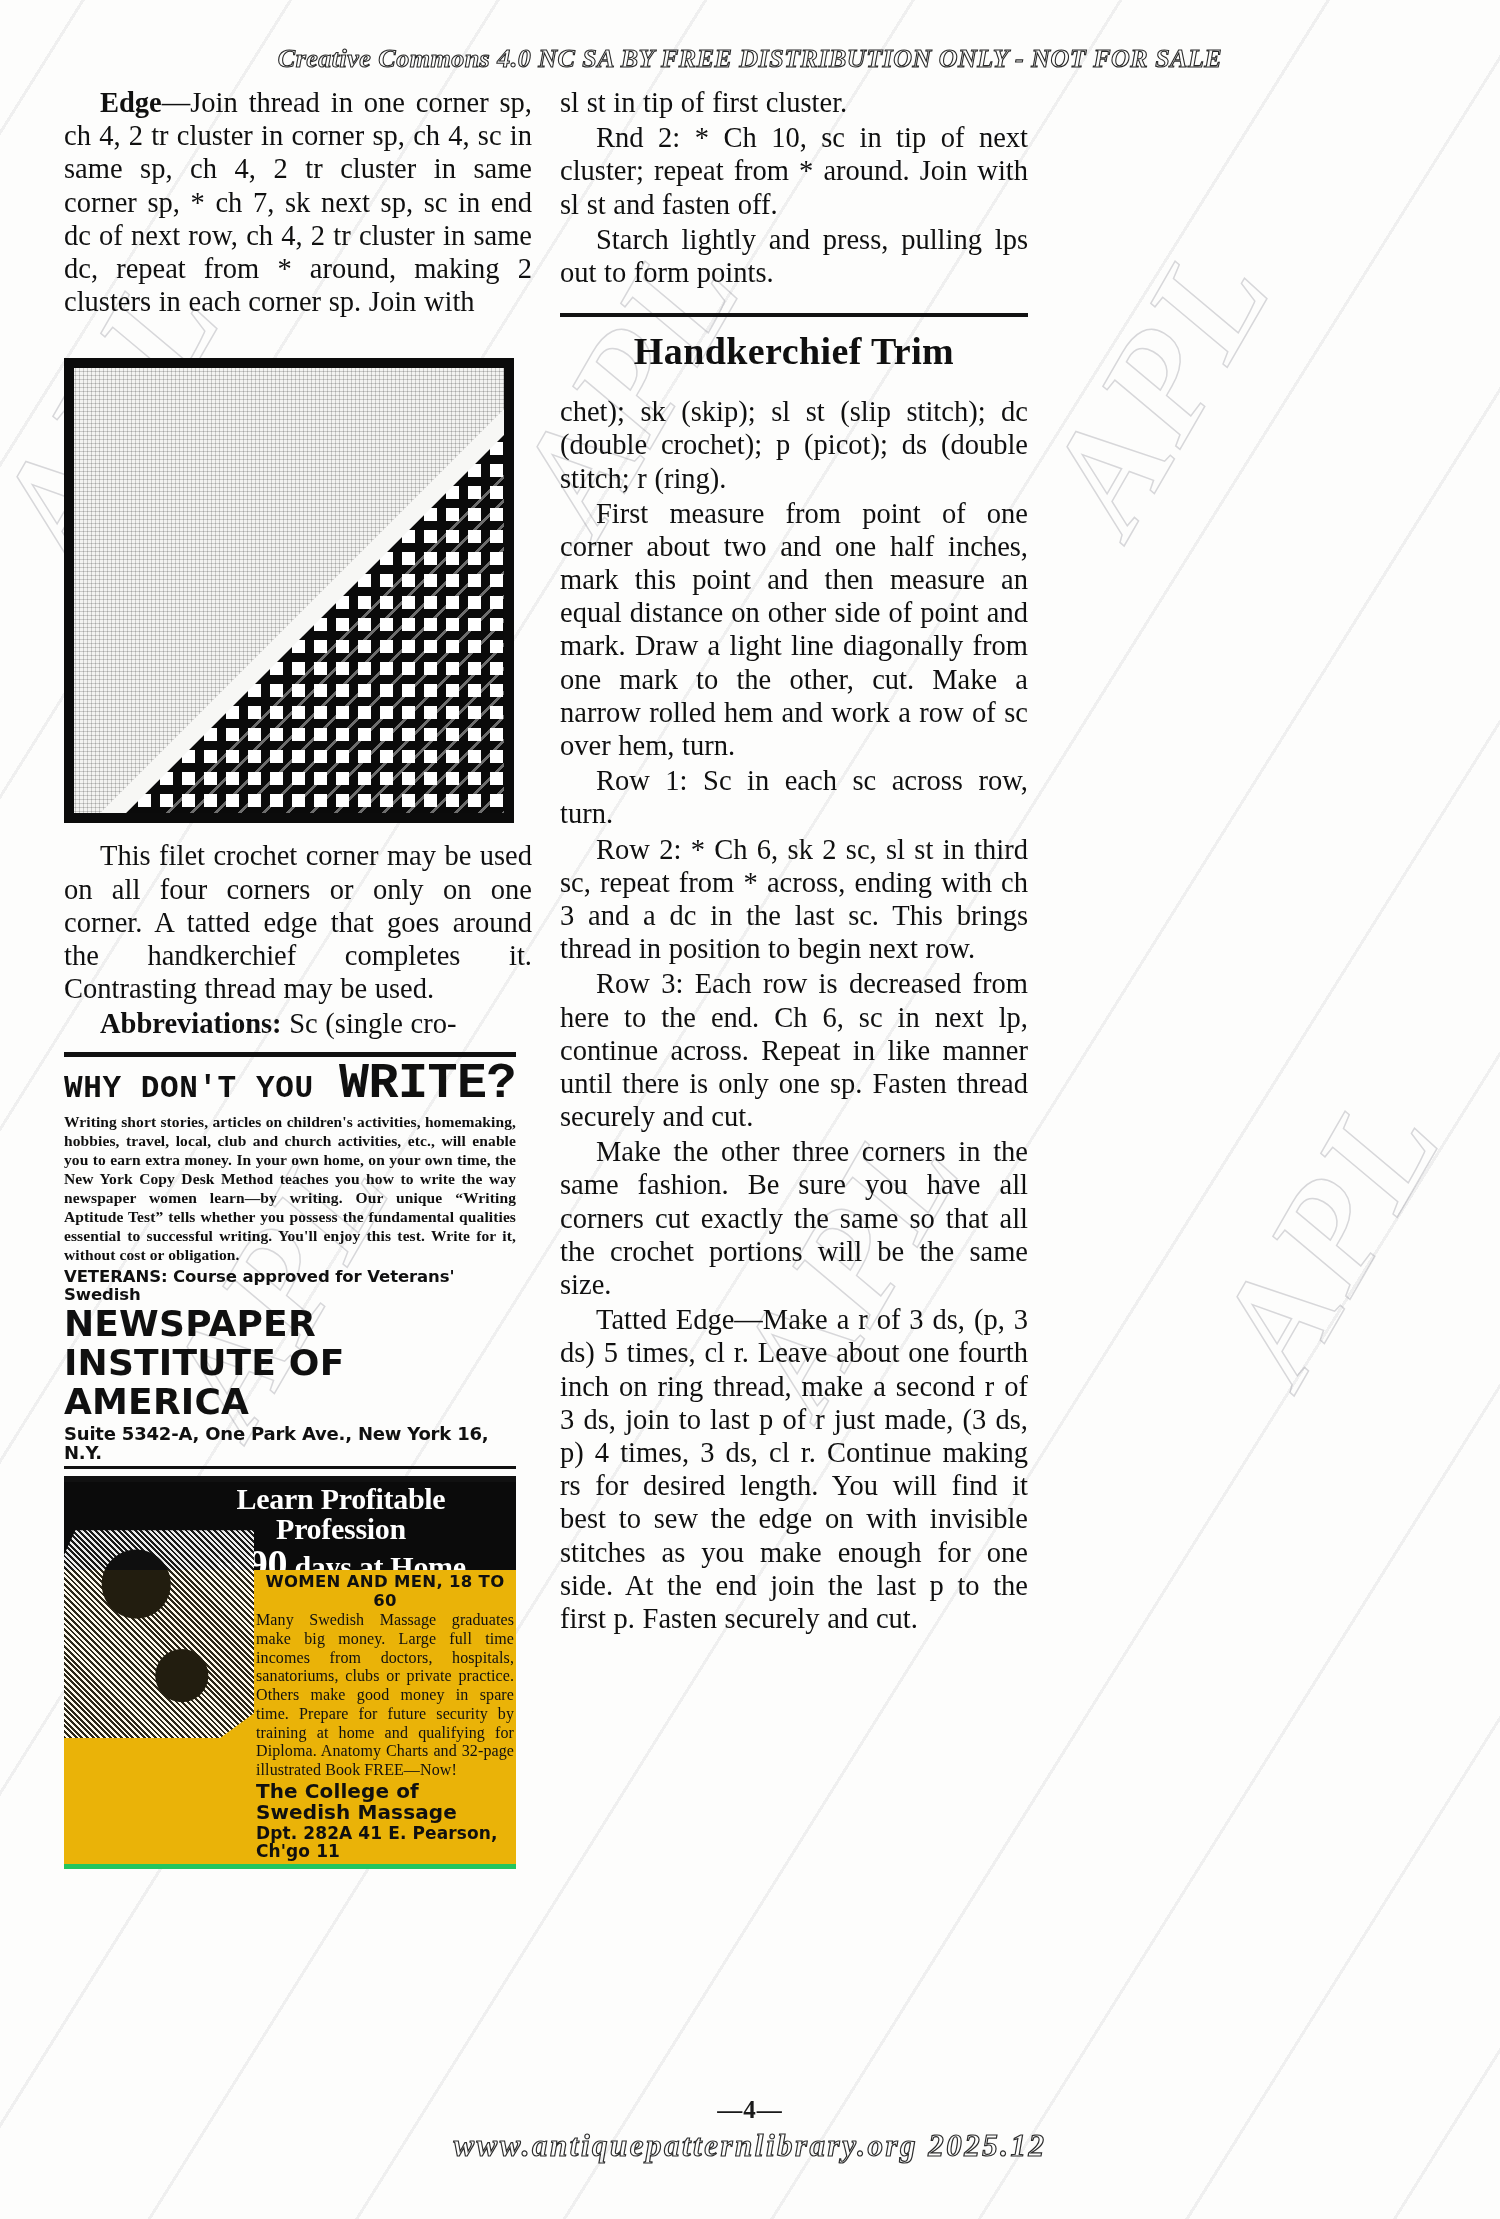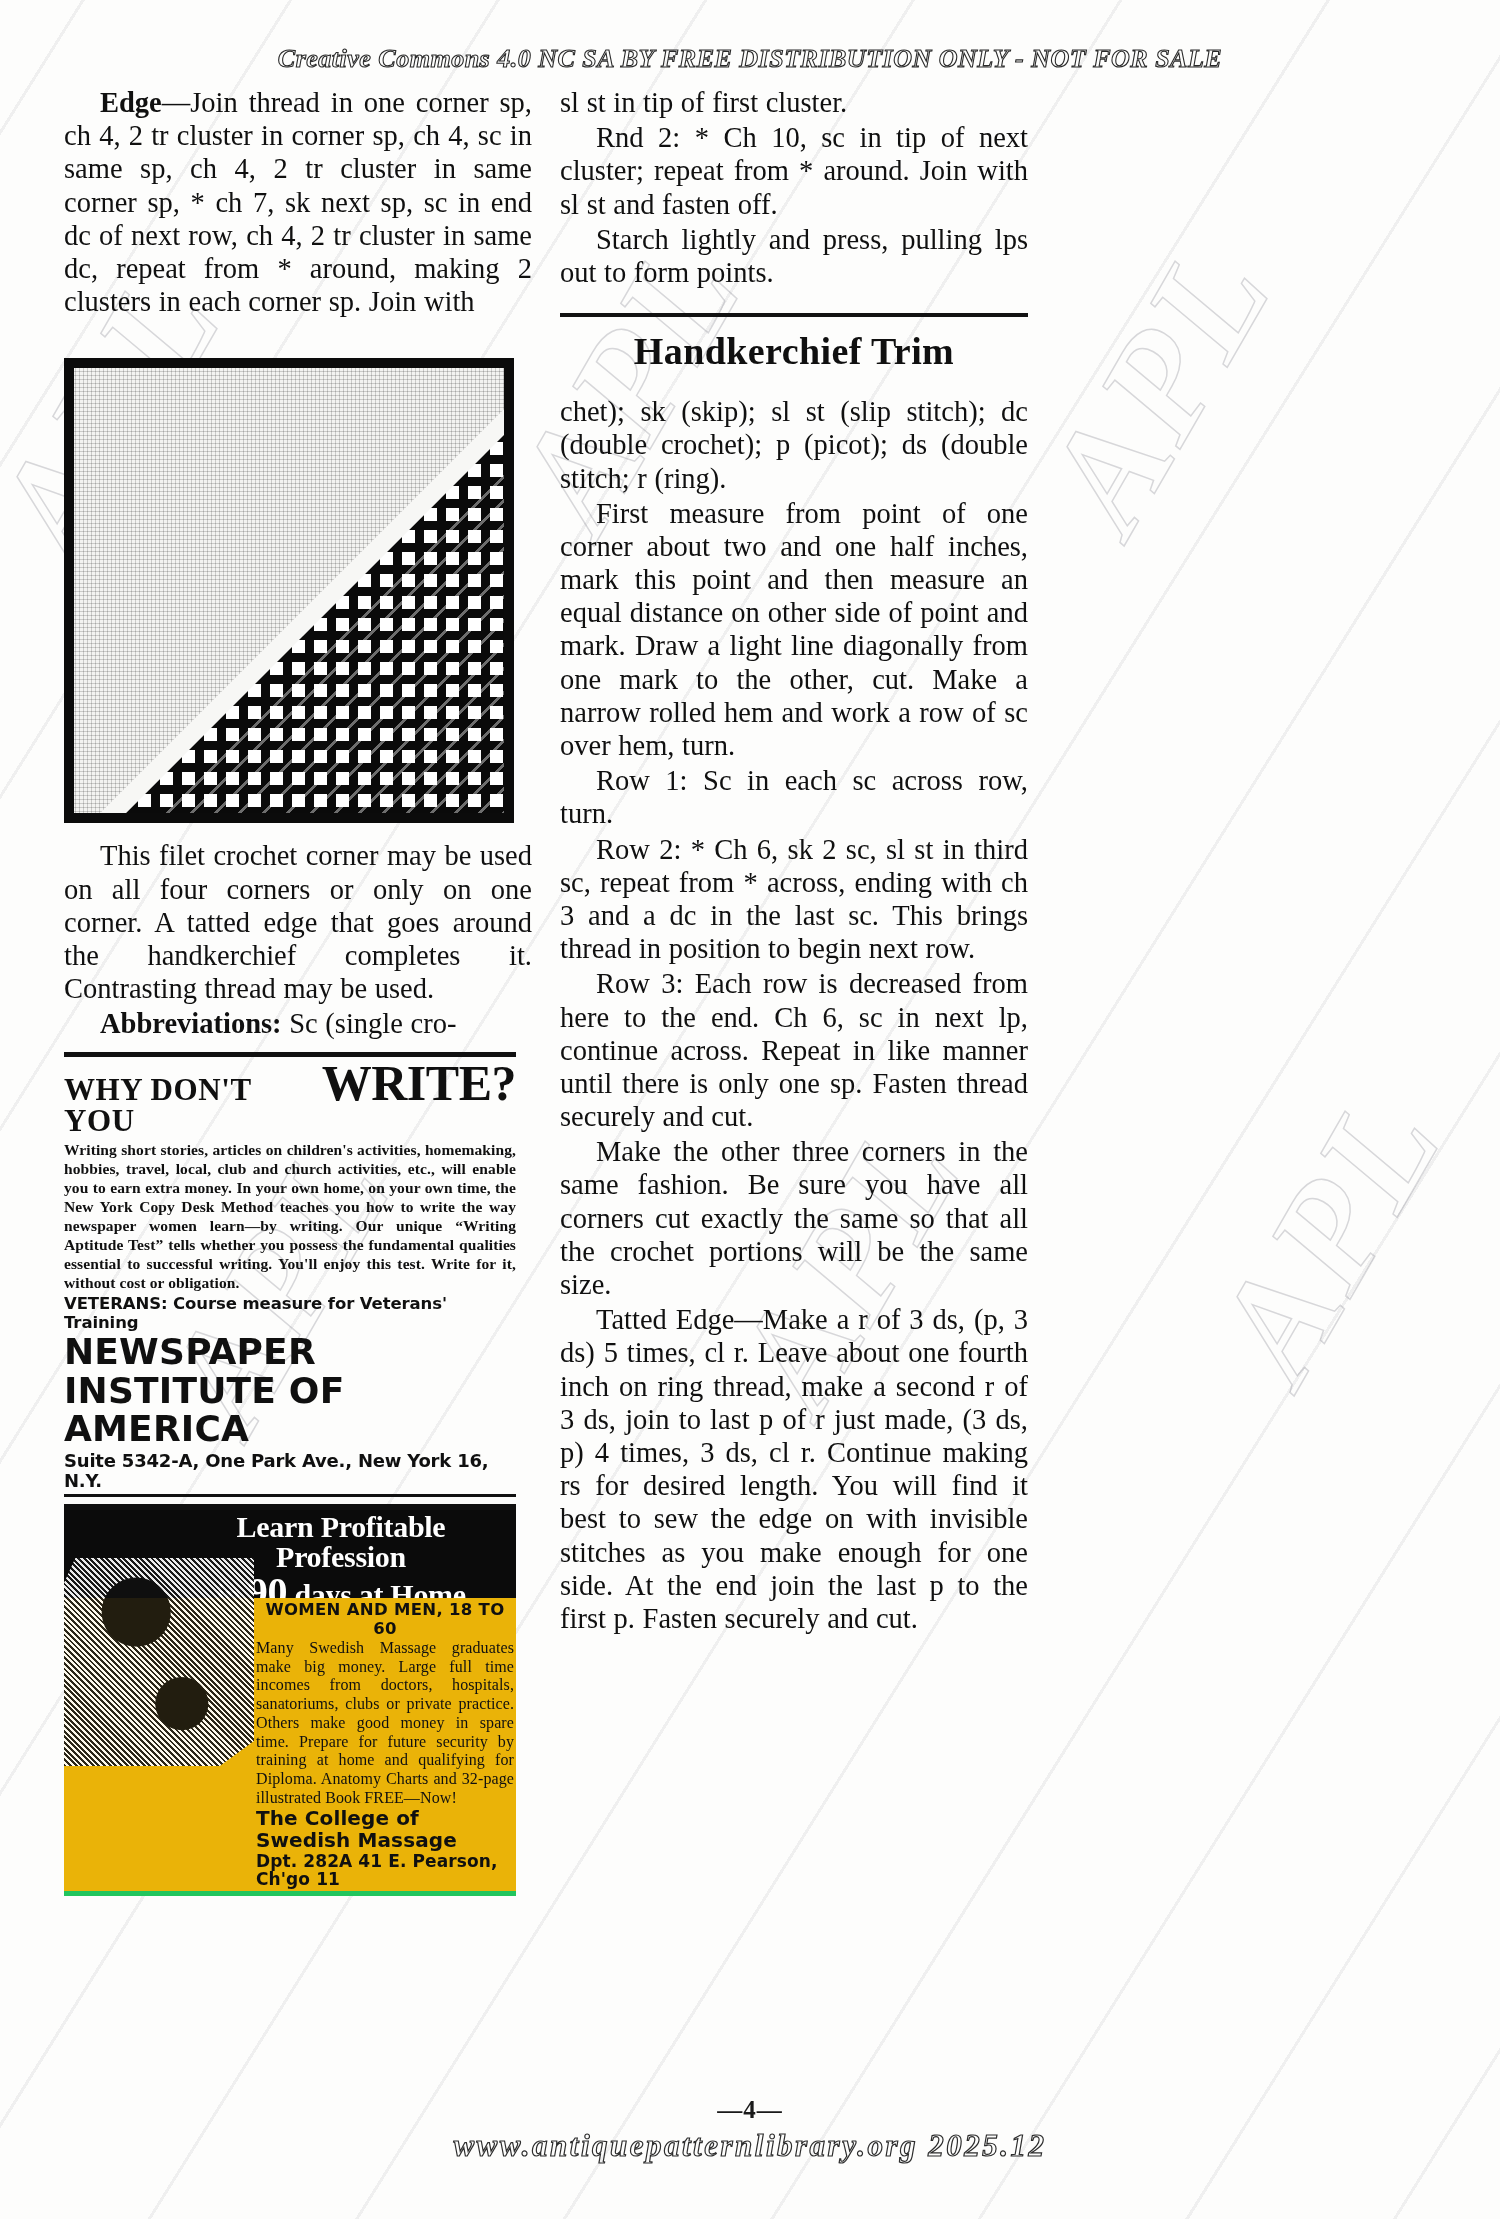--- a/index.html
+++ b/index.html
@@ -167,22 +167,22 @@
   
   .ad-write {
     width: 452px;
     margin-top: 12px;
     border-top: 5px solid #111;
     padding-top: 2px;
   }
   .ad-write-head {
     display: flex;
     align-items: baseline;
-    justify-content: center;
-    font-family: Liberation Serif, serif;
+    justify-content: space-between;
+    font-family: Liberation Mono, monospace;
     font-weight: 700;
     line-height: 0.98;
   }
   .ad-write-head .small {
     font-size: 31px;
     letter-spacing: 0.6px;
   }
   .ad-write-head .big {
     font-size: 50px;
     letter-spacing: -0.5px;
@@ -362,21 +362,21 @@
       <p class="body">This filet crochet corner may be used on all four corners or only on one corner.  A tatted edge that goes around the handkerchief completes it.  Contrasting thread may be used.</p>
 
       <p class="body"><span class="lead">Abbreviations:</span><span> Sc (single cro-</span></p>
 
       <div class="ad-write">
         <div class="ad-write-head">
           <span class="small">WHY DON'T YOU</span>
           <span class="big">WRITE?</span>
         </div>
         <div class="ad-write-body">Writing short stories, articles on children's activities, homemaking, hobbies, travel, local, club and church activities, etc., will enable you to earn extra money.  In your own home, on your own time, the New York Copy Desk Method teaches you how to write the way newspaper women learn—by writing.  Our unique “Writing Aptitude Test” tells whether you possess the fundamental qualities essential to successful writing.  You'll enjoy this test. Write for it, without cost or obligation.</div>
-        <div class="ad-write-vets">VETERANS: Course measure for Veterans' Training</div>
+        <div class="ad-write-vets">VETERANS: Course approved for Veterans' Swedish</div>
         <div class="ad-write-name">NEWSPAPER INSTITUTE OF AMERICA</div>
         <div class="ad-write-addr">Suite 5342-A, One Park Ave., New York 16, N.Y.</div>
       </div>
 
       <div class="ad-massage">
         <div class="ad-massage-banner">
           <div class="btxt">
             <div class="l1">Learn Profitable Profession</div>
             <div class="l2"><span>in </span><span class="num">90</span><span> days at Home</span></div>
           </div>

